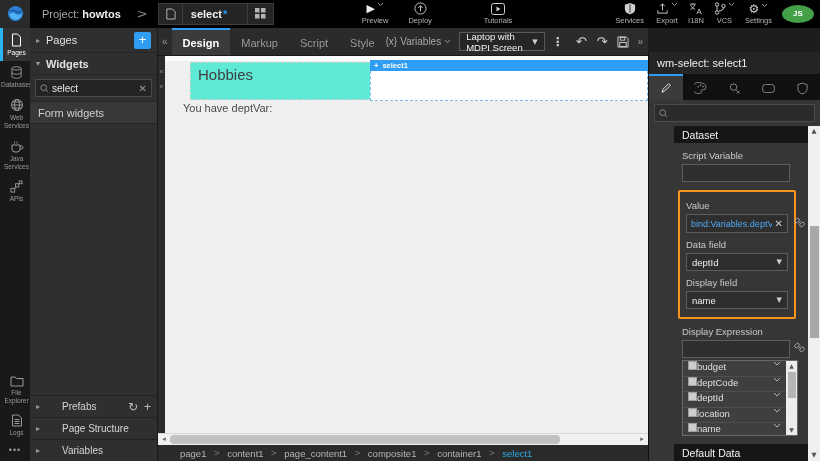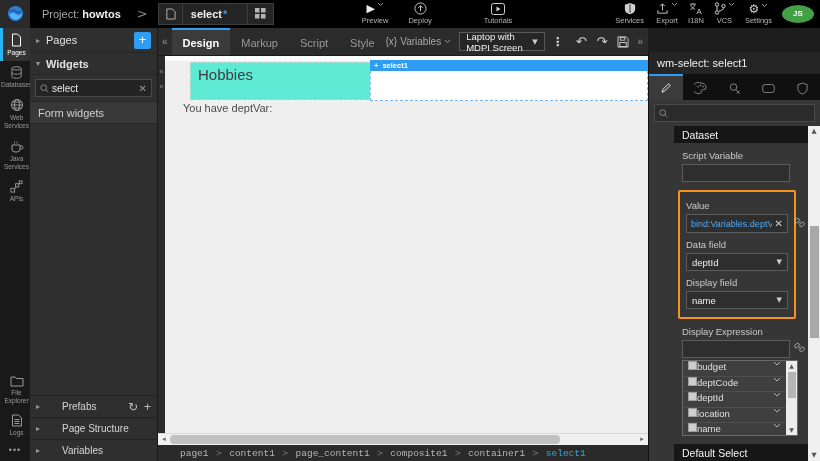--- a/index.html
+++ b/index.html
@@ -76,21 +76,21 @@
   .sel-widget { position:absolute; left:212px; right:0; top:4px; }
   .sel-head { height:11px; background:#2f9df4; color:#fff; font-size:7.5px; font-weight:700; display:flex; align-items:center; gap:4px; padding:0 4px; }
   .sel-body { height:30px; background:#fff; border:1px dashed #7db9ef; border-top:none; }
   .canvas-text { position:absolute; left:25px; top:46px; color:#4a4a4a; font-size:11px; }
 
   .hscroll { height:12px; background:#f1f1f1; position:relative; border-top:1px solid #d8d8d8; }
   .hs-arrow { position:absolute; top:0; width:12px; height:11px; color:#666; font-size:7px; text-align:center; line-height:11px; cursor:pointer; }
   .hs-thumb { position:absolute; left:12px; top:1px; height:9px; width:390px; background:#c1c1c1; border-radius:4px; cursor:pointer; }
 
   .crumbs { height:16px; background:#2a2a2a; display:flex; align-items:center; gap:7px; padding-left:22px; font-size:9.5px; color:#b5b5b5; }
-  .crumb { cursor:pointer;font-family:Liberation Mono, monospace; }
+  .crumb { cursor:pointer; }
   .crumb.active { color:#29abe2; }
   .crumb-sep { color:#777; font-size:8px; }
 
   
   .rpanel { width:172px; background:#363636; display:flex; flex-direction:column; flex:0 0 auto; position:relative; border-left:1px solid #111;margin-top:24px; }
   .rp-header { height:22px; background:#252525; color:#f0f0f0; font-size:11px; display:flex; align-items:center; padding:0 8px; }
   .rp-tabs { height:26px; background:#101010; display:flex; }
   .rp-tab { flex:1; display:flex; align-items:center; justify-content:center; color:#8f8f8f; cursor:pointer; border-top:2px solid transparent; }
   .rp-tab.active { background:#3b3b3b; color:#fff; border-top-color:#2f9df4; }
   .rp-search { padding:4px 5px; background:#363636; }
@@ -521,21 +521,21 @@
                 </svg>
             </div>
           </div>
           <div class="ob-scroll">
             <span class="ob-arrow g" style="top:0;">▲</span>
             <div class="ob-thumb"></div>
             <span class="ob-arrow g" style="bottom:0;">▼</span>
           </div>
         </div>
 
-        <div class="sec-header">Default Select</div>
+        <div class="sec-header">Default Data</div>
 
       </div>
 
       <div class="rp-scroll">
         <span class="rp-arrow g" style="top:0;">▲</span>
         <div class="rp-thumb"></div>
         <span class="rp-arrow g" style="bottom:0;">▼</span>
       </div>
     </div>
   </div>

